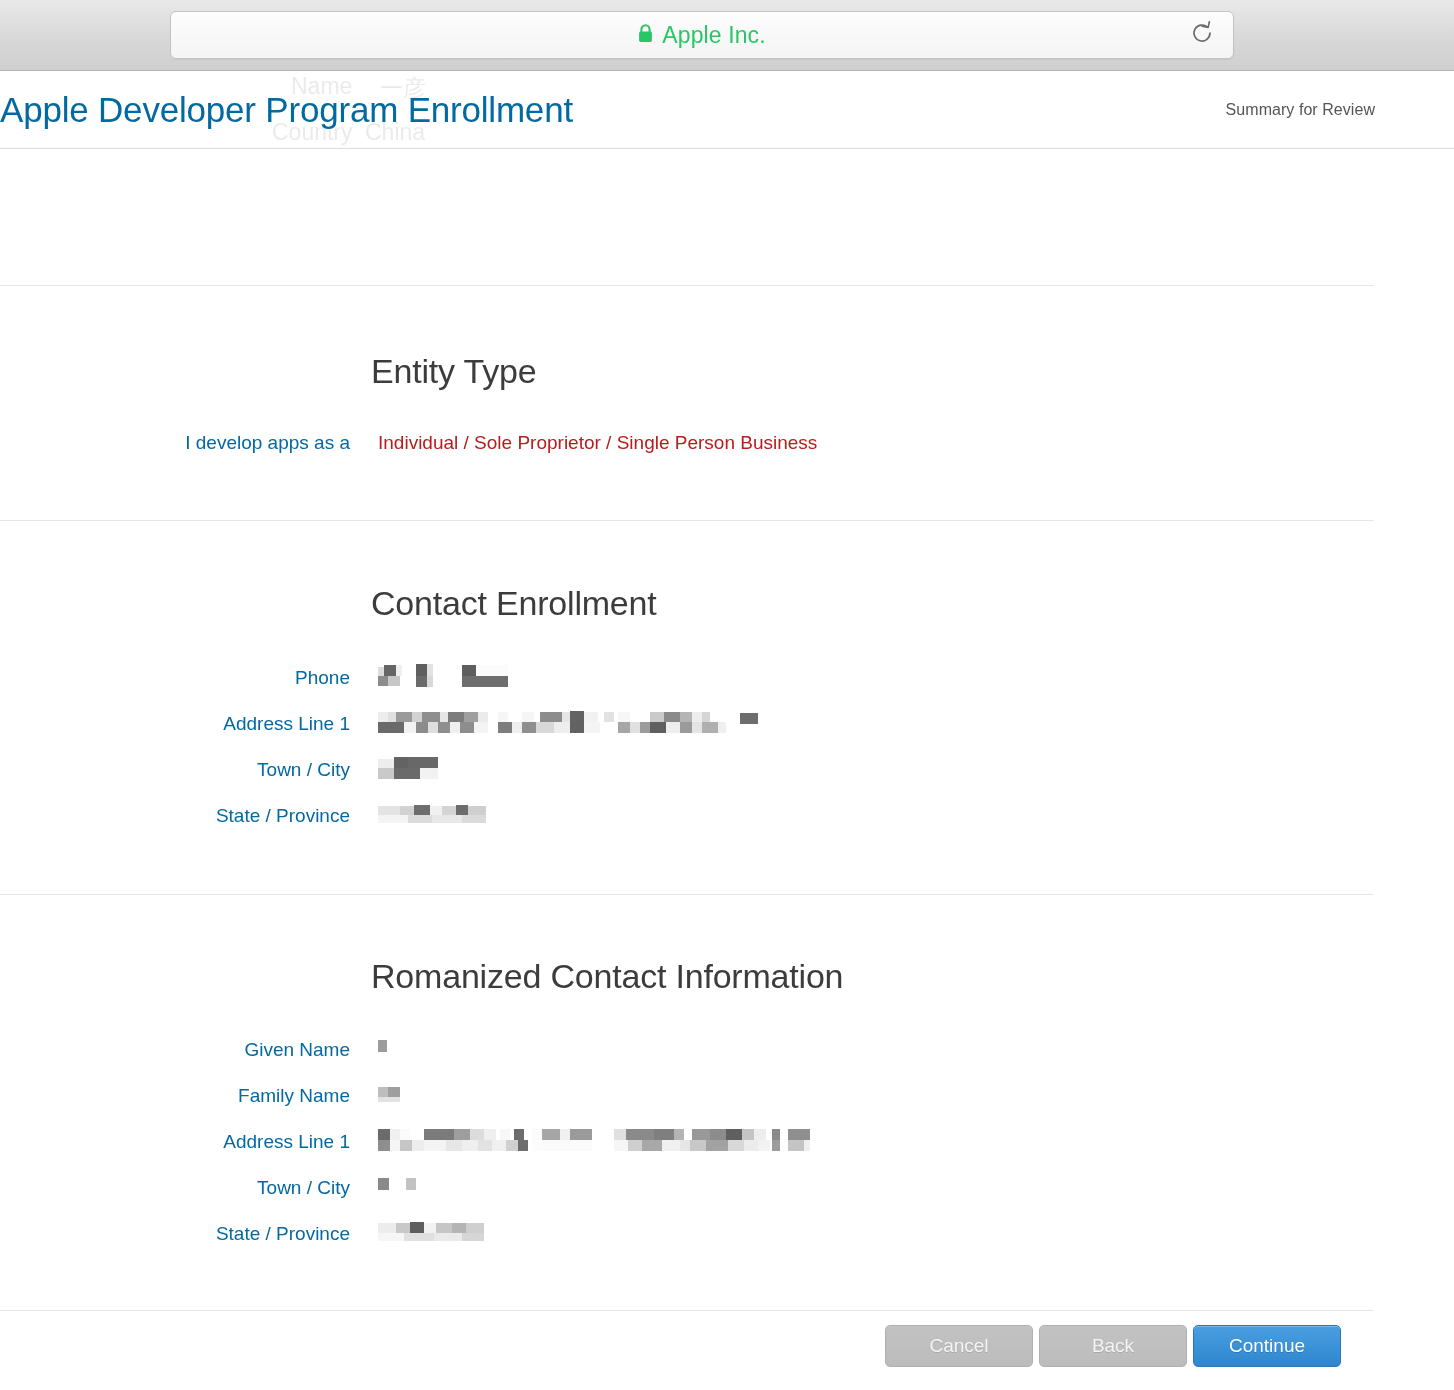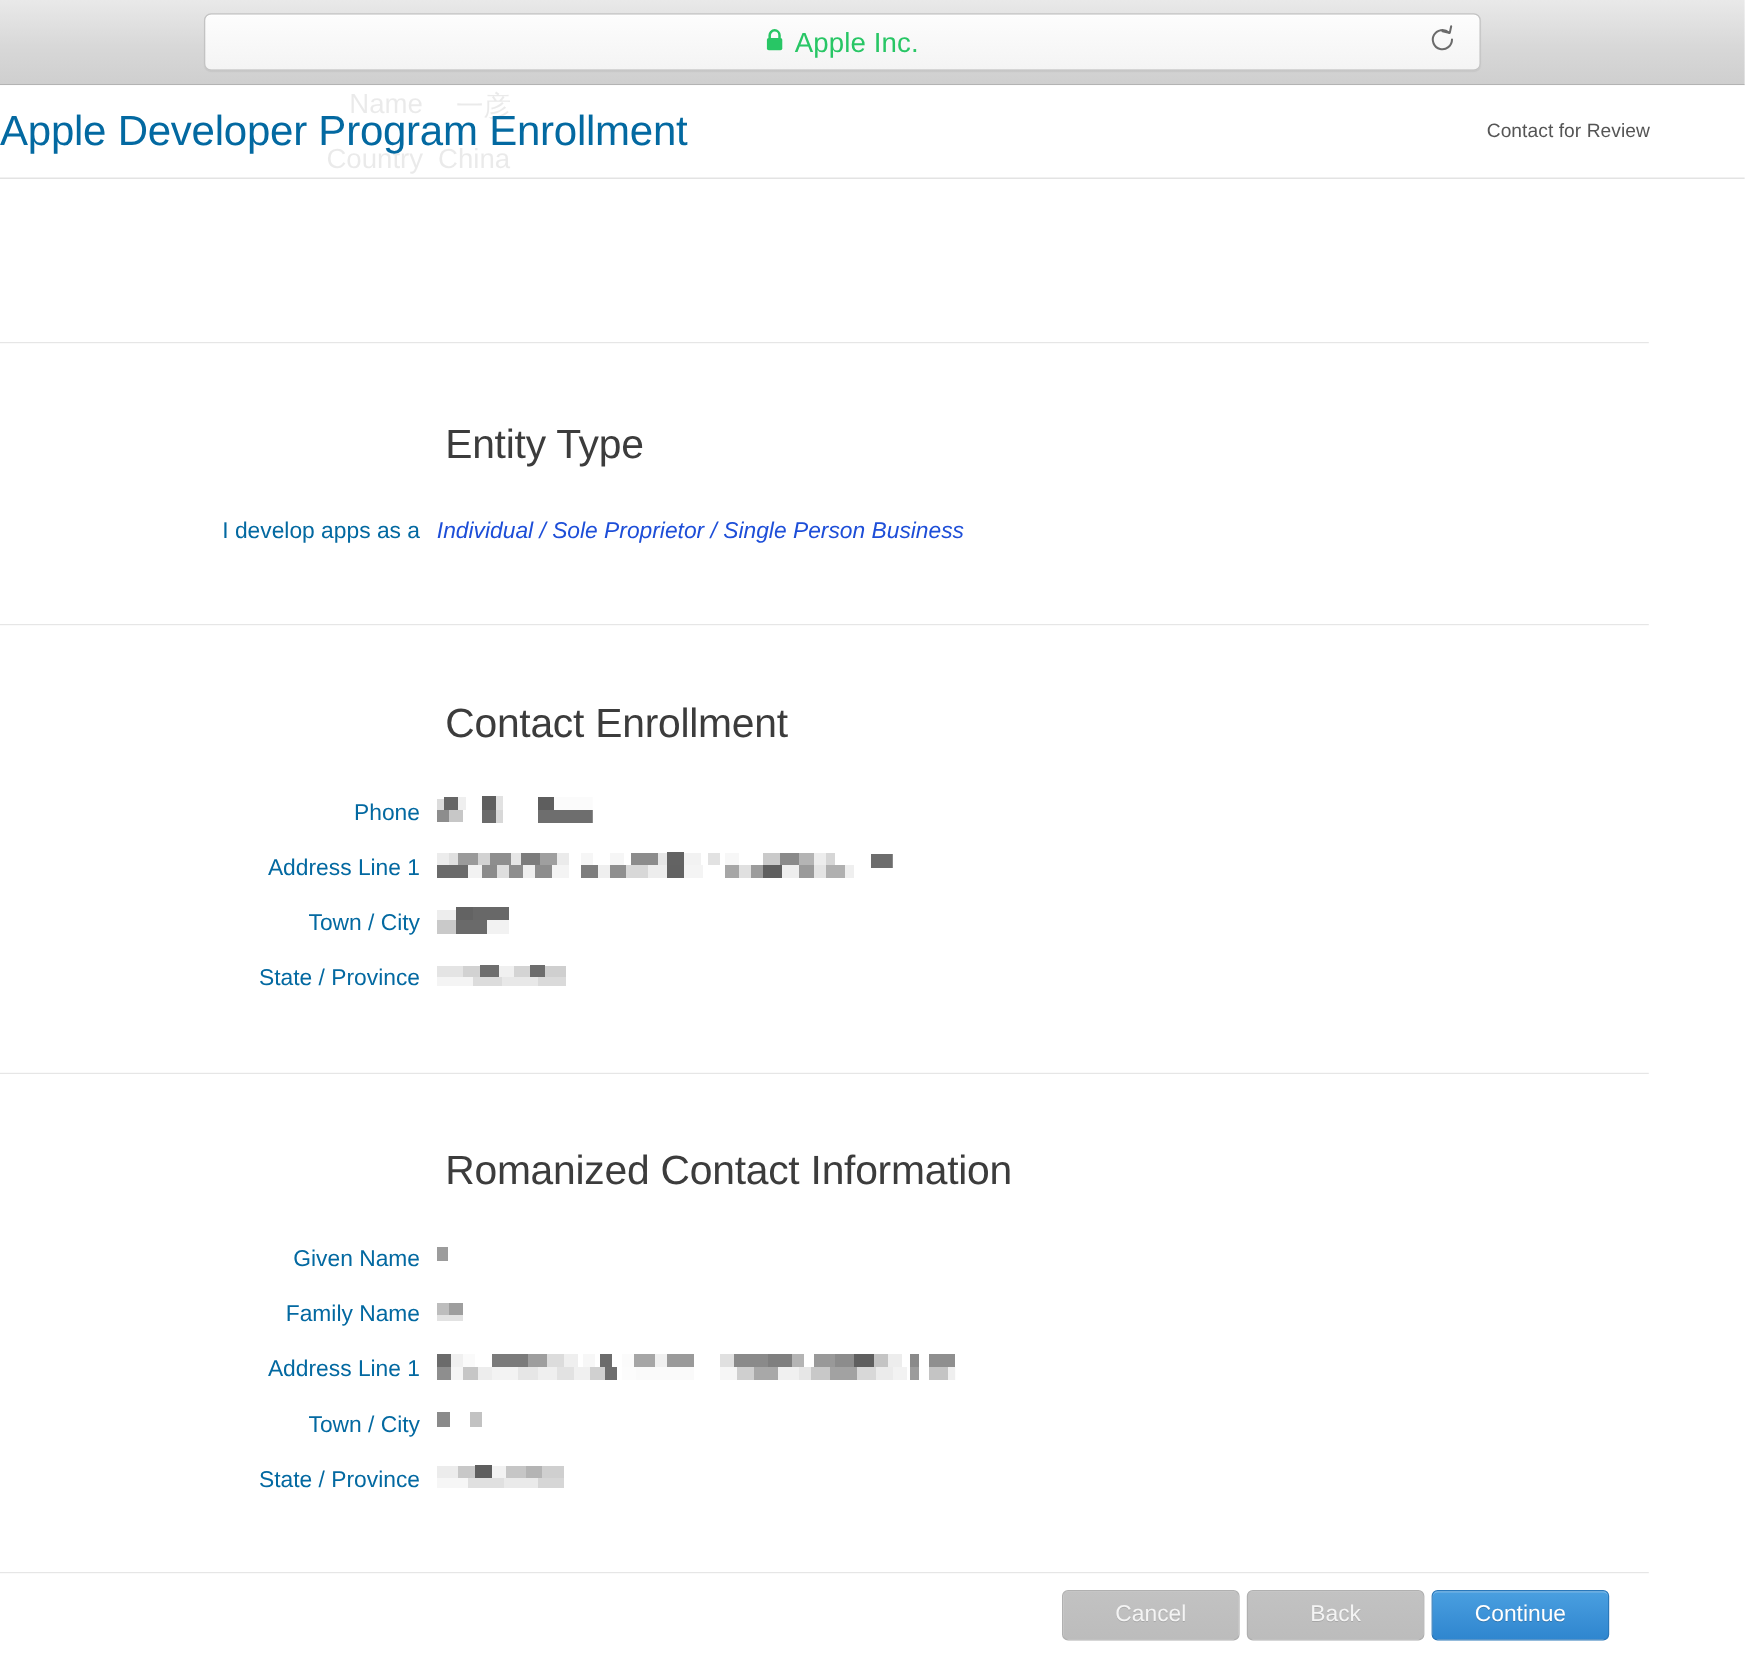--- a/index.html
+++ b/index.html
@@ -92,23 +92,23 @@
     position:relative;
     display:flex; align-items:center;
   }
   .field-label{
     width:350px; text-align:right;
     font-size:19px; color:#0369a1;
     white-space:nowrap;
     overflow:hidden;
   }
   .field-value{
-    margin-left:14px;
-    font-size:19px; color:#1d4ed8;
-    display:flex; align-items:center;font-style:italic;
+    margin-left:28px;
+    font-size:19px; color:#b91c1c;
+    display:flex; align-items:center;
   }
 
   
   .redacted{ display:block; }
 
   
   .footer{
     position:relative;
     width:1454px;
   }
@@ -170,21 +170,21 @@
   <div class="ghost-row ghost-a">
     <span class="ghost-label g1">Name</span>
     <span class="ghost-label g2">一彦</span>
   </div>
   <div class="ghost-row ghost-b">
     <span class="ghost-label g3">Country</span>
     <span class="ghost-label g4">China</span>
   </div>
 
   <div class="page-title">Apple Developer Program Enrollment</div>
-  <div class="header-step">Contact for Review</div>
+  <div class="header-step">Summary for Review</div>
 </div>
 
 <div class="content">
 
   <div style="height:136px"></div>
   <div class="divider"></div>
 
   <div class="section">
     <div style="height:66px"></div>
     <div class="section-title">Entity Type</div>

